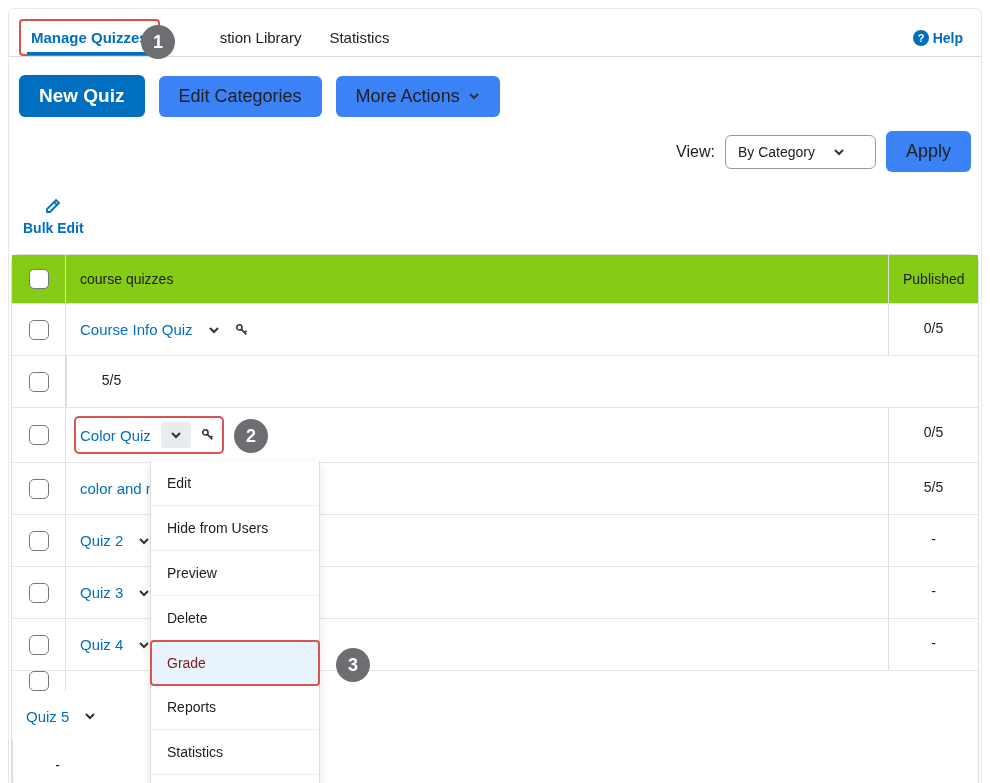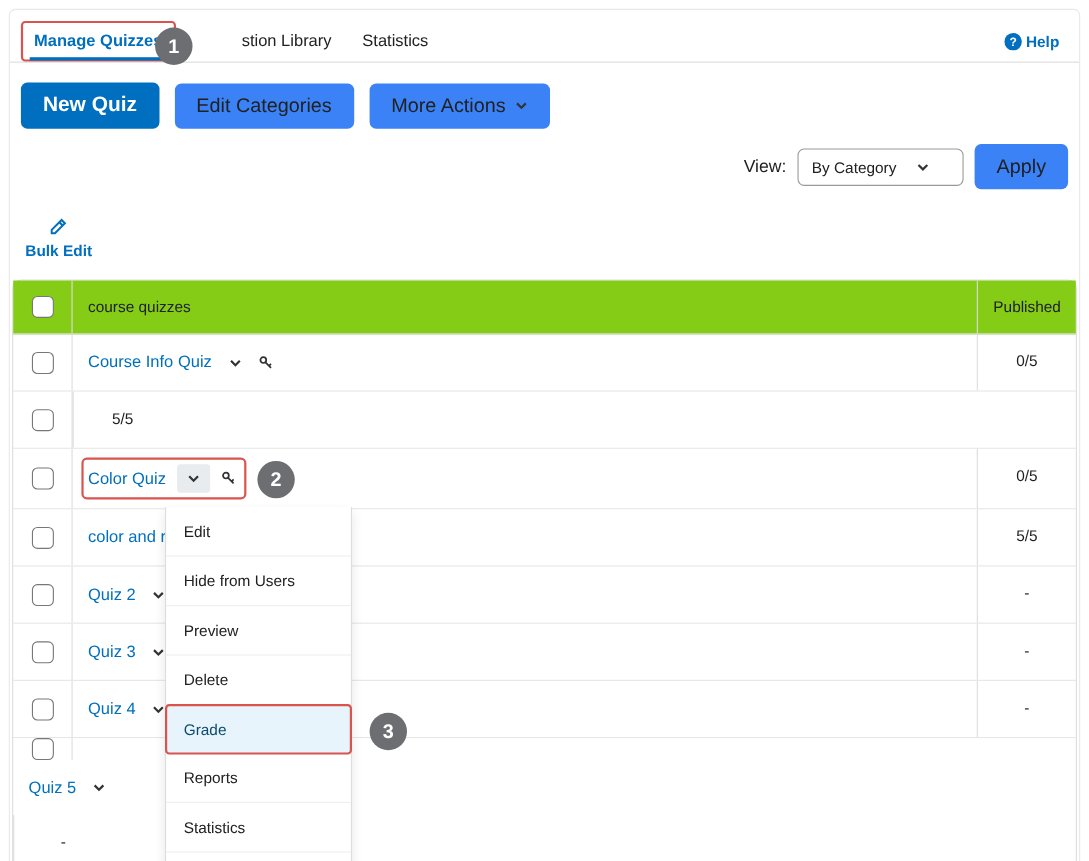--- a/index.html
+++ b/index.html
@@ -249,21 +249,21 @@
     }
     .dropdown-item:last-child {
       border-bottom: none;
     }
     .dropdown-item.highlighted-item {
       background: #e8f4fb;
       border: 2px solid #d9534f;
       border-radius: 4px;
       margin: -1px;
       padding: 13px 15px;
-      color: #0c4a6e;
+      color: #7f1d1d;
     }
     svg { display: block; }
   </style>
 </head>
 <body>
 
 <div class="container">
 
   <div class="callout" style="top:16px; left:132px;">1</div>
 

